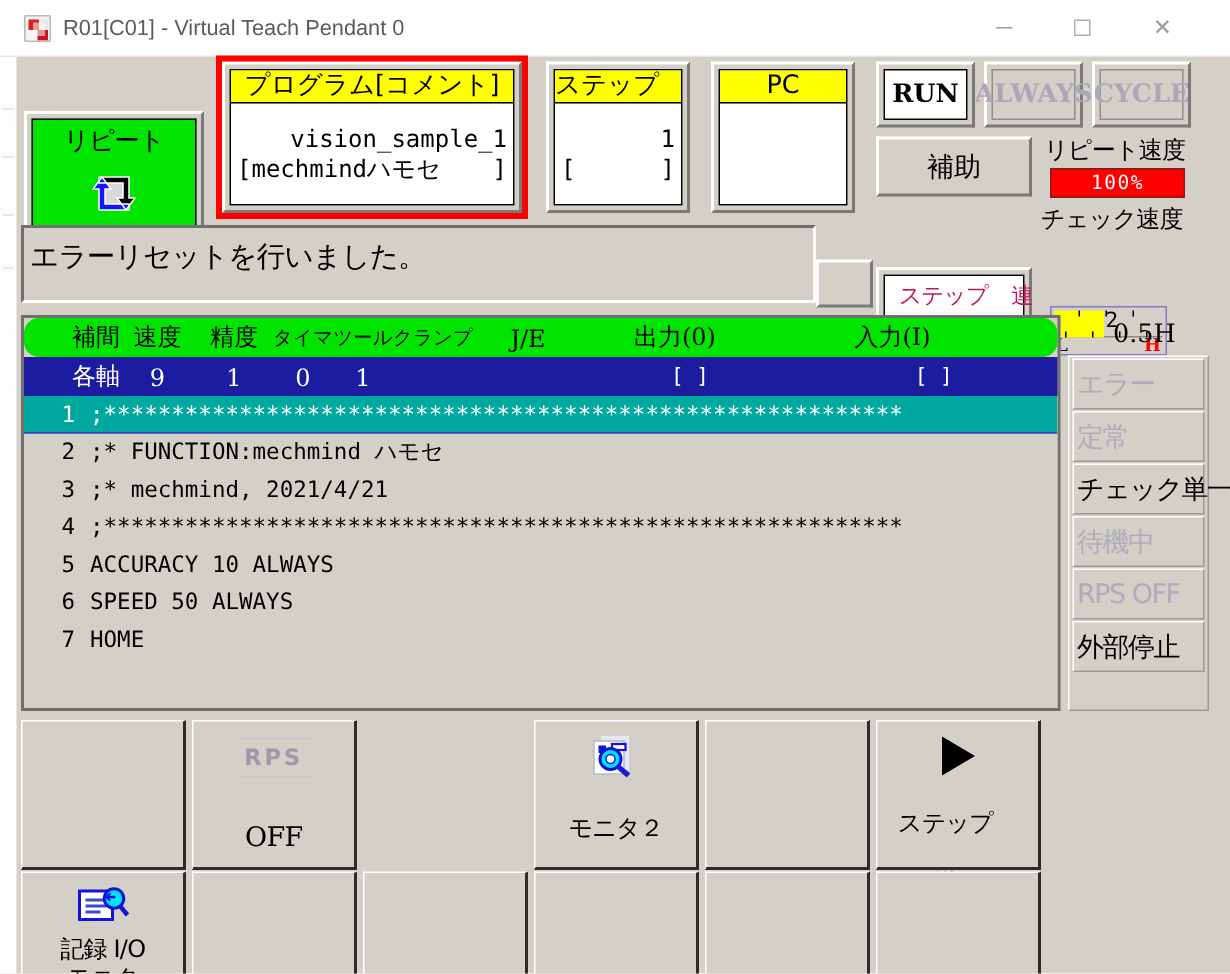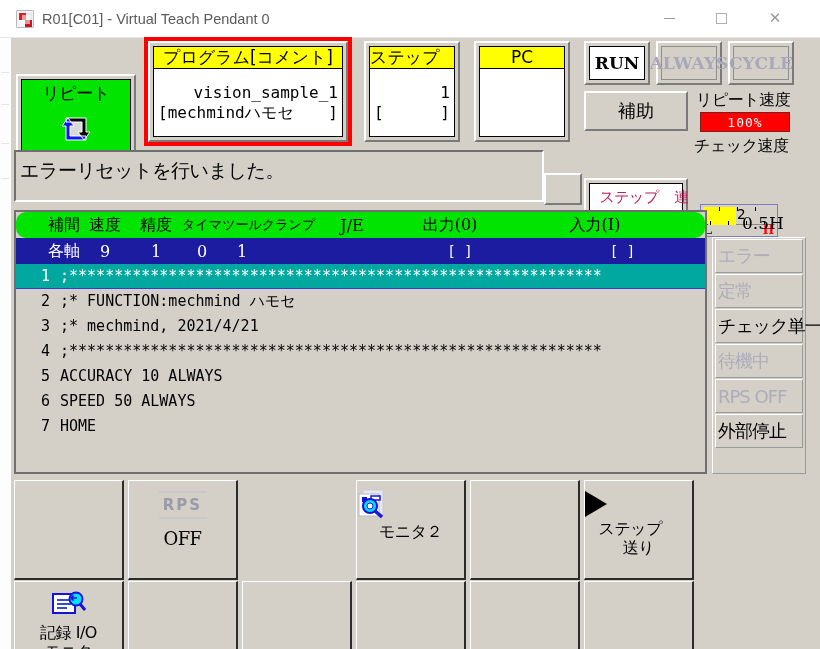--- a/index.html
+++ b/index.html
@@ -269,22 +269,23 @@
     position: absolute; left: 14px; top: 442px; width: 694px; height: 201px;
   }
   .sk-col {
     position: absolute; top: 0; width: 110px; height: 201px;
   }
   .sk-top {
     position: absolute; left: 0; top: 0; width: 110px; height: 100px;
     background: #d4d0c8;
     border-top: 1px solid #ffffff; border-left: 1px solid #ffffff;
     border-right: 2px solid #2b2b2b; border-bottom: 2px solid #2b2b2b;
-    display: flex; flex-direction: column; justify-content: flex-start;
+    display: flex; flex-direction: column; align-items: center; justify-content: flex-start;
     padding-top: 4px;
+    gap: 20px;
   }
   .sk-bot {
     position: absolute; left: 0; top: 101px; width: 110px; height: 100px;
     background: #d4d0c8;
     border-top: 1px solid #ffffff; border-left: 1px solid #ffffff;
     border-right: 2px solid #2b2b2b; border-bottom: 2px solid #2b2b2b;
     display: flex; flex-direction: column; align-items: center; justify-content: flex-start;
     padding-top: 4px;
   }
   .sk-label {

